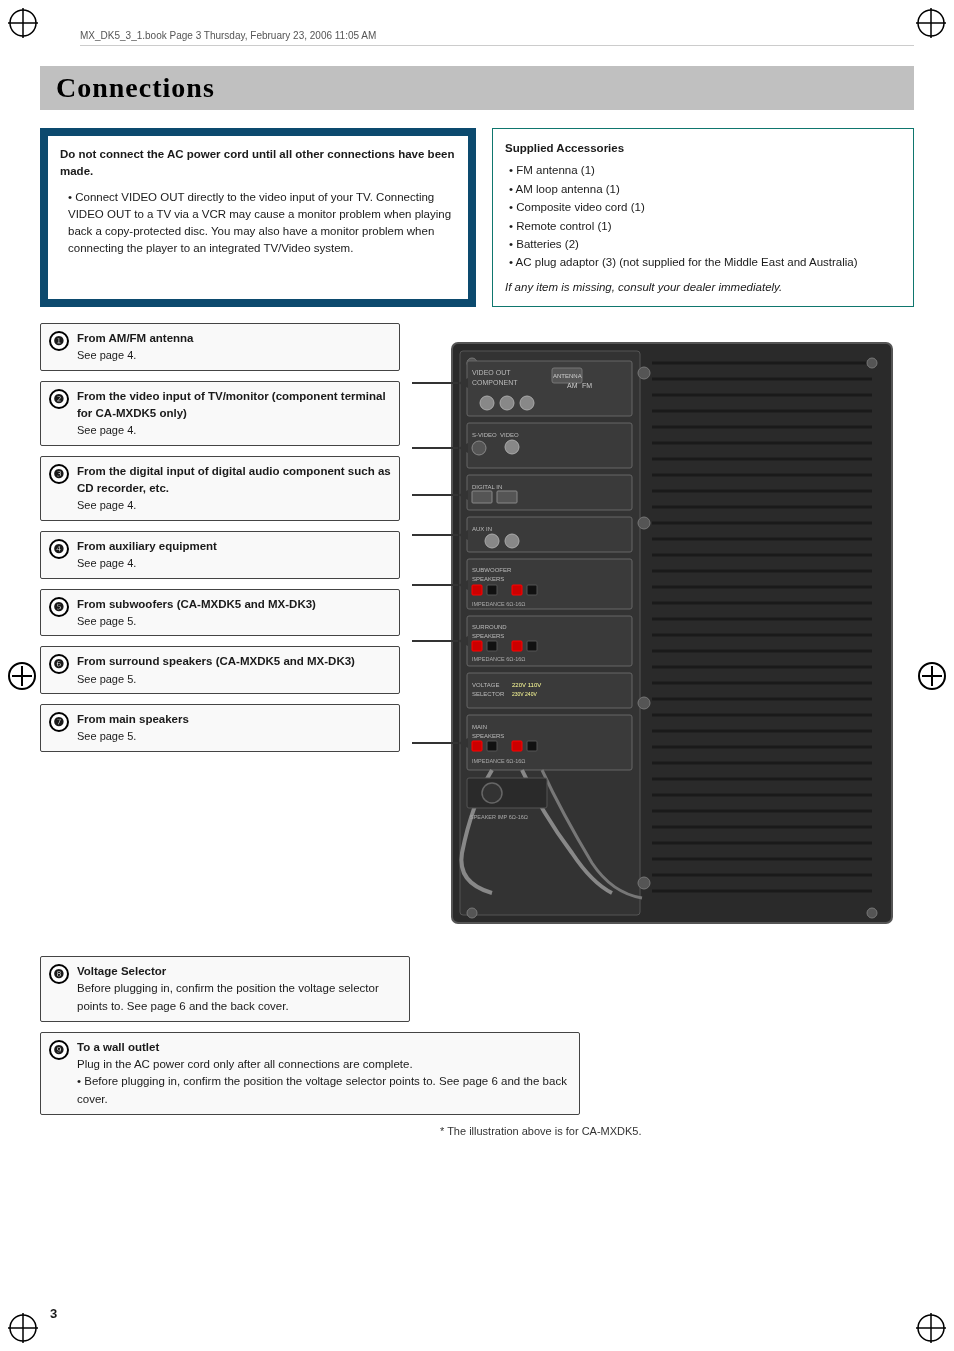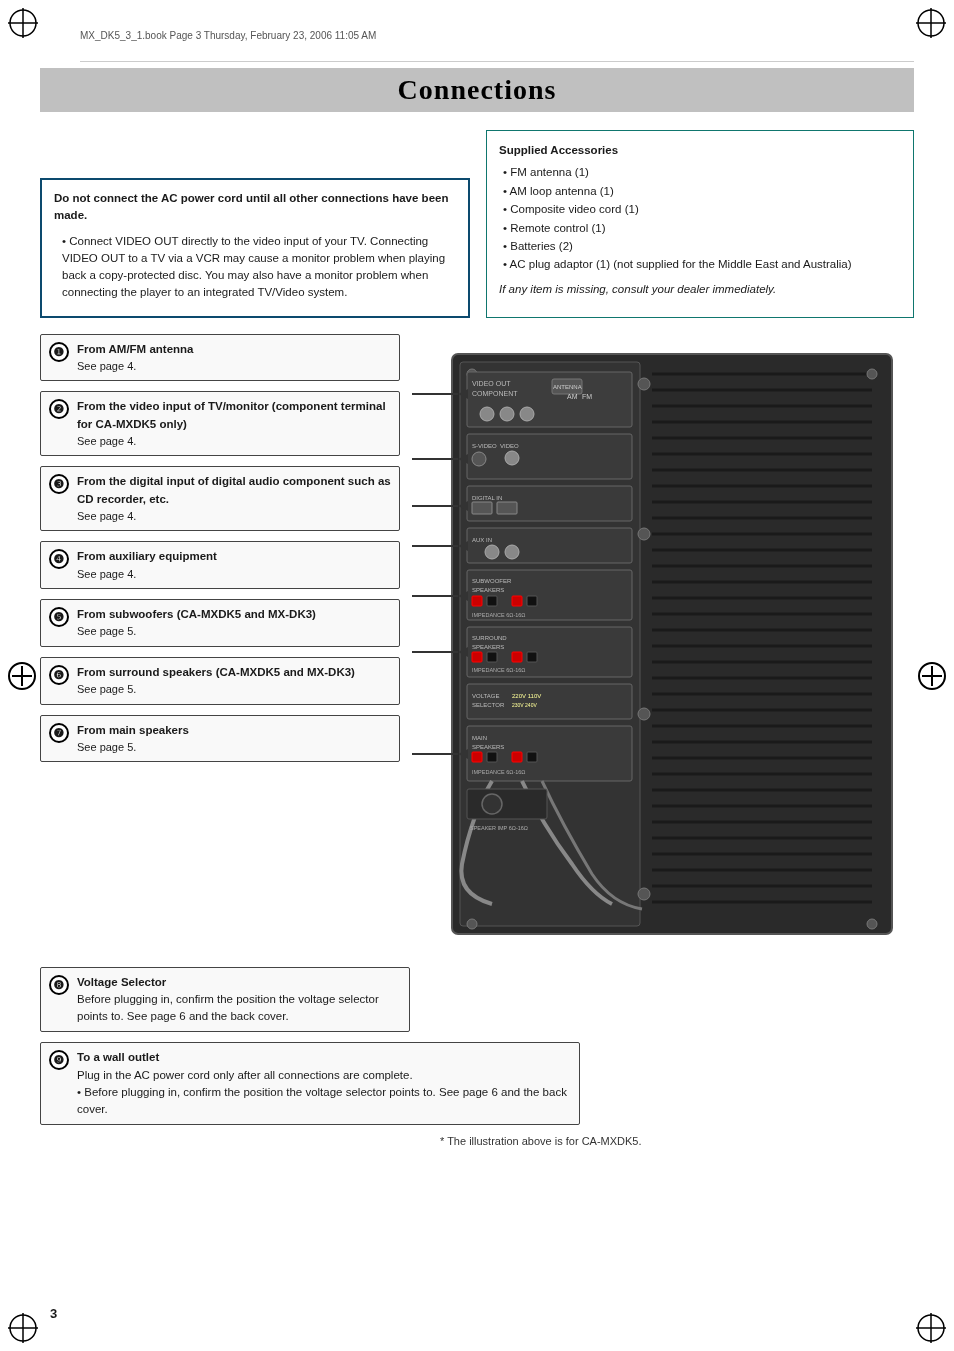--- a/index.html
+++ b/index.html
@@ -30,56 +30,54 @@
     .corner-mark svg { width: 100%; height: 100%; }
     .corner-tl { top: 8px; left: 8px; }
     .corner-tr { top: 8px; right: 8px; }
     .corner-bl { bottom: 8px; left: 8px; }
     .corner-br { bottom: 8px; right: 8px; }
 
     
     .file-info {
       font-size: 10px;
       color: #555;
-      margin-bottom: 6px;
+      margin-bottom: 20px;
       margin-left: 40px;
       border-bottom: 1px solid #ccc;
-      padding-bottom: 20px;
+      padding-bottom: 4px;
     }
 
     
     .page-title-bar {
       background: #c0c0c0;
-      text-align: center;
       padding: 6px 16px;
       margin-bottom: 18px;
     }
     .page-title-bar h1 {
       font-size: 28px;
       font-weight: bold;
       font-family: Georgia, serif;
       letter-spacing: 1px;
       color: #000;
     }
 
     
     .main-content {
       display: flex;
       gap: 16px;
       margin-bottom: 16px;
     }
 
     
     .top-warning-box {
-      border: 2px solid #0c4a6e;
+      border: 8px solid #0c4a6e;
       padding: 10px 12px;
       flex: 1;
       font-size: 11.5px;
       line-height: 1.5;
-      margin-top: 48px;
     }
     .top-warning-box .warning-text-bold {
       font-weight: bold;
       margin-bottom: 8px;
     }
     .top-warning-box .bullet-item {
       margin-left: 8px;
       margin-bottom: 4px;
     }
 
@@ -314,21 +312,21 @@
       <div class="warning-text-bold">Do not connect the AC power cord until all other connections have been made.</div>
       <div class="bullet-item">• <span>Connect VIDEO OUT directly to the video input of your TV. Connecting VIDEO OUT to a TV via a VCR may cause a monitor problem when playing back a copy-protected disc. You may also have a monitor problem when connecting the player to an integrated TV/Video system.</span></div>
     </div>
     <div class="top-accessories-box">
       <div class="acc-title">Supplied Accessories</div>
       <span class="acc-item">• <span>FM antenna (1)</span></span>
       <span class="acc-item">• <span>AM loop antenna (1)</span></span>
       <span class="acc-item">• <span>Composite video cord (1)</span></span>
       <span class="acc-item">• <span>Remote control (1)</span></span>
       <span class="acc-item">• <span>Batteries (2)</span></span>
-      <span class="acc-item">• <span>AC plug adaptor (1) (not supplied for the Middle East and Australia)</span></span>
+      <span class="acc-item">• <span>AC plug adaptor (3) (not supplied for the Middle East and Australia)</span></span>
       <div style="margin-top:6px;font-style:italic;">If any item is missing, consult your dealer immediately.</div>
     </div>
   </div>
 
   <div class="body-section device-svg-container">
 
     <div class="left-labels">
 
       <div class="connection-item">
         <div class="num-circle">❶</div>

